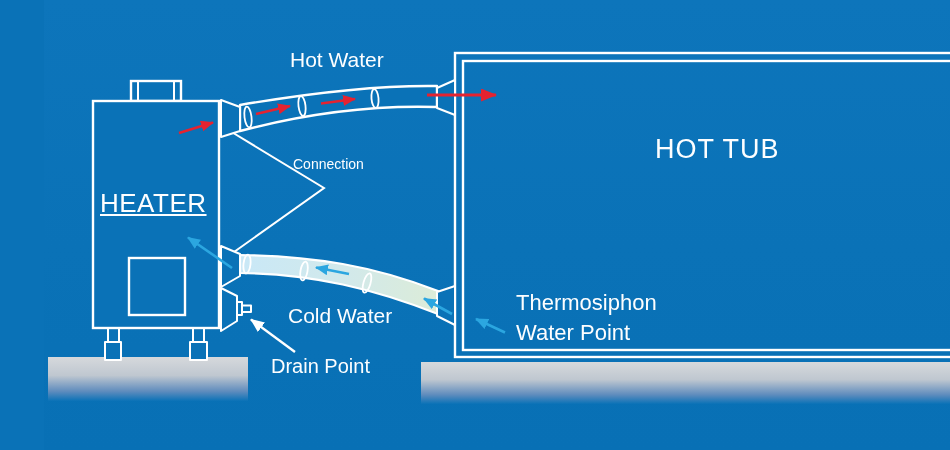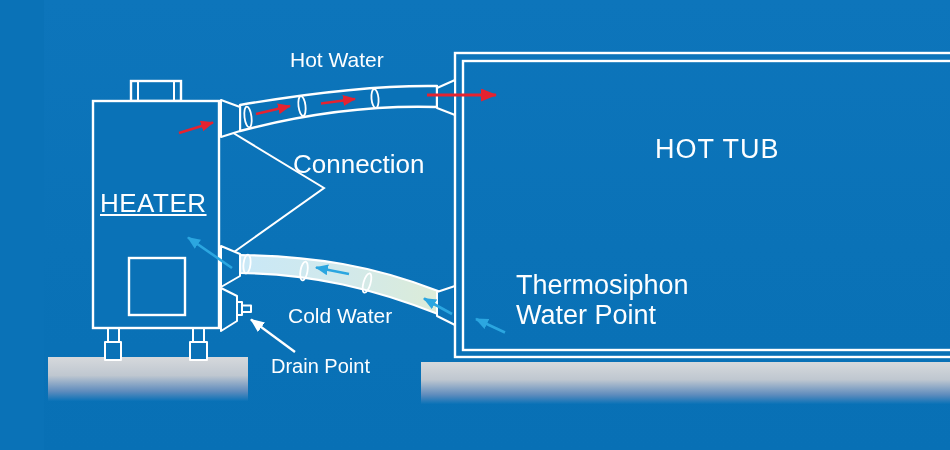--- a/index.html
+++ b/index.html
@@ -20,26 +20,26 @@
   .coup-lite{fill:none;stroke:var(--white);stroke-width:1.8;}
   .arrow-red{stroke:var(--red);stroke-width:2.6;fill:none;}
   .arrow-red-lg{stroke:var(--red);stroke-width:3;fill:none;}
   .arrow-cyan{stroke:var(--cyan);stroke-width:2.6;fill:none;}
   .arrow-white{stroke:var(--white);stroke-width:2.4;fill:none;}
   .fill-red{fill:var(--red);}
   .fill-cyan{fill:var(--cyan);}
   .fill-white{fill:var(--white);}
   .lbl{position:absolute;color:#fdfeff;white-space:nowrap;}
   .lbl-hot-water{left:246px;top:48px;font-size:21px;}
-  .lbl-connection{left:249px;top:151px;width:122px;text-align:center;font-size:26px;line-height:27px;}
+  .lbl-connection{left:249px;top:151px;width:122px;text-align:left;font-size:14px;line-height:27px;}
   .lbl-heater{left:56px;top:188px;font-size:26px;letter-spacing:0.5px;text-decoration:underline;}
   .lbl-hot-tub{left:611px;top:134px;font-size:27px;letter-spacing:1px;}
   .lbl-cold-water{left:244px;top:304px;font-size:21px;}
   .lbl-drain{left:227px;top:355px;font-size:20px;}
-  .lbl-thermo{left:472px;top:270px;font-size:27px;line-height:30px;}
+  .lbl-thermo{left:472px;top:288px;font-size:22px;line-height:30px;}
 </style>
 </head>
 <body>
 
 <div class="stage">
 
   <svg width="950" height="450" viewBox="0 0 950 450">
     <defs>
       <linearGradient id="platformGrad" x1="0" y1="0" x2="0" y2="1">
         <stop offset="0" stop-color="#d6d9dc"></stop>

